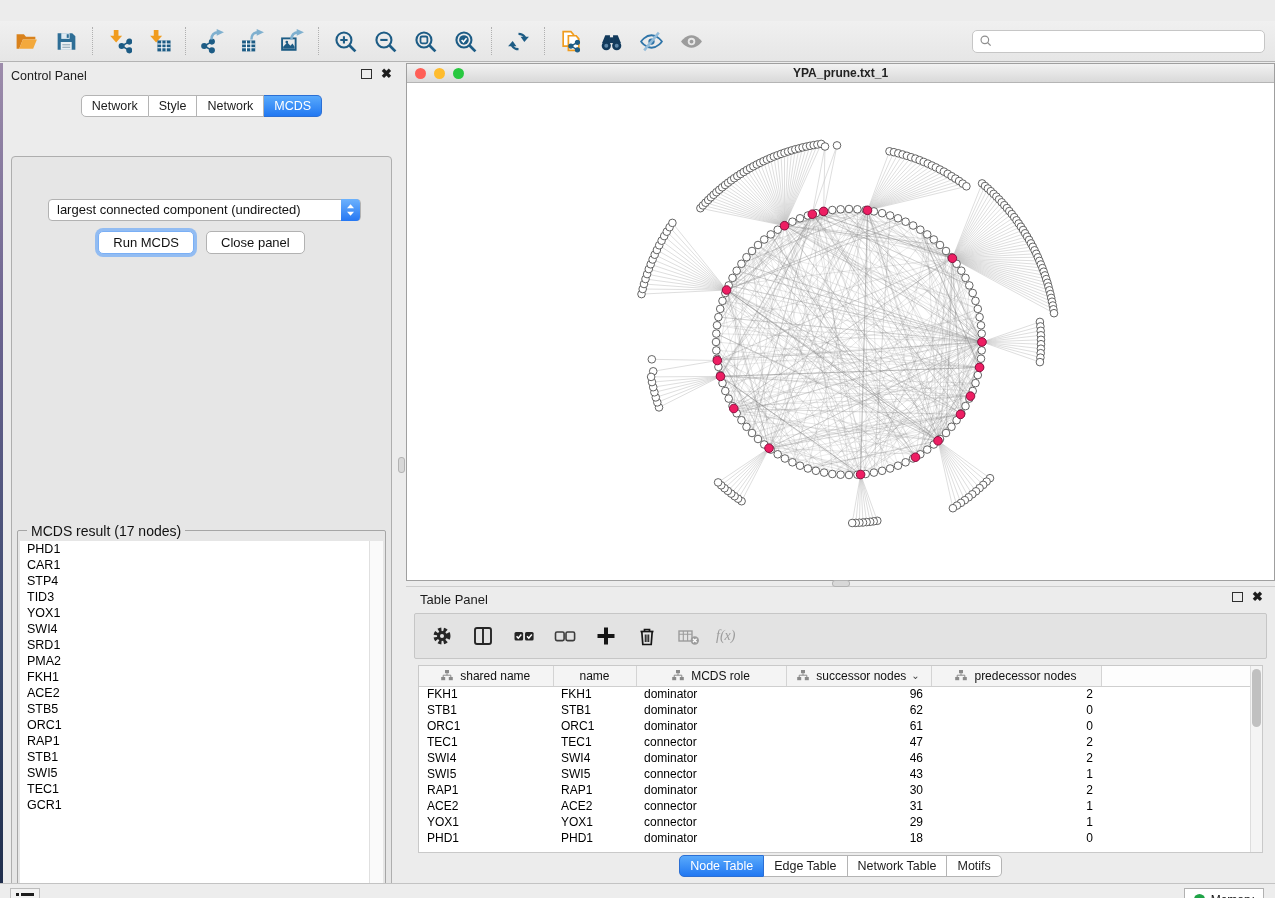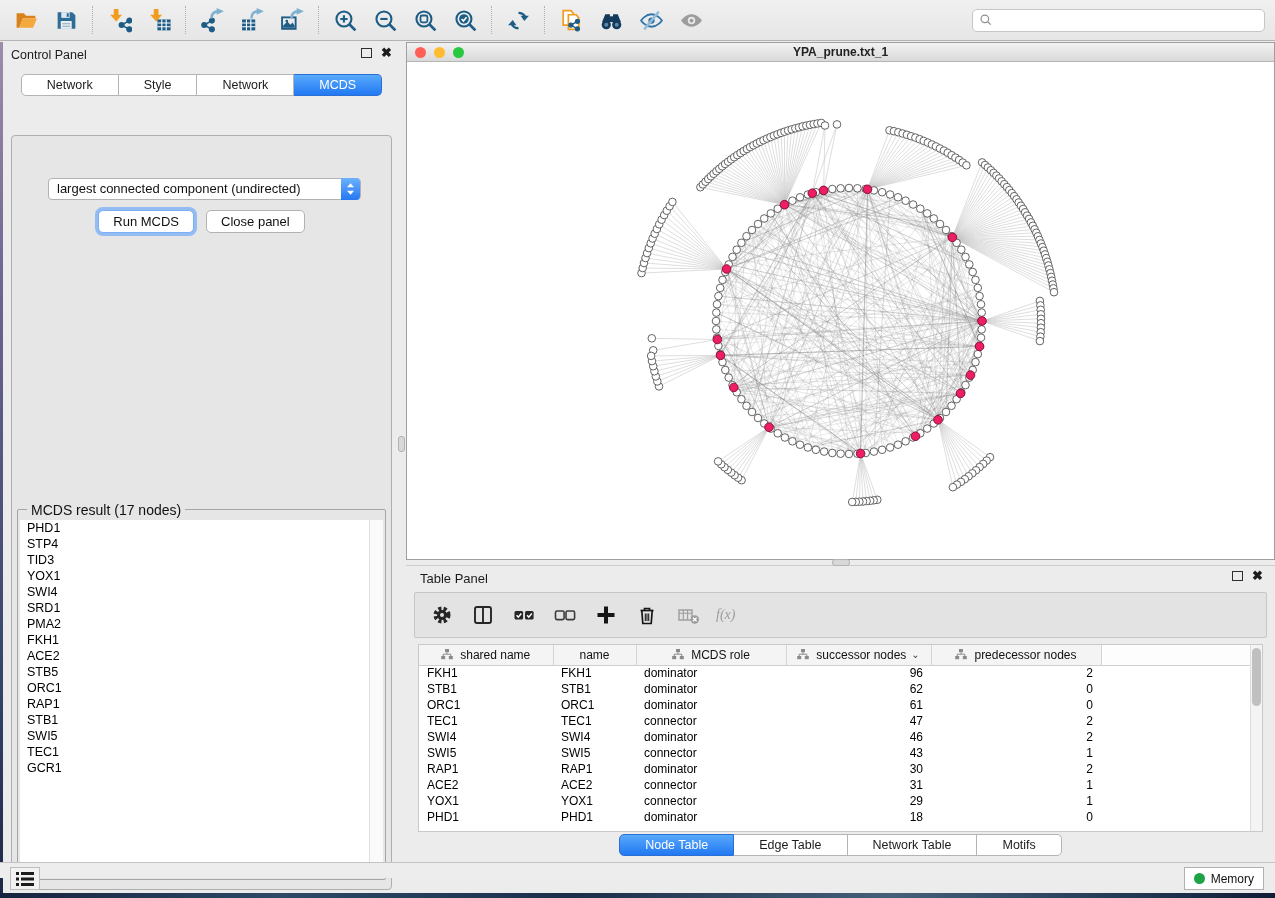--- a/index.html
+++ b/index.html
@@ -1,18 +1,18 @@
 <!DOCTYPE html>
 <html><head>
 <meta charset="utf-8">
 <style>
   * { margin:0; padding:0; box-sizing:border-box; }
   html,body { width:1275px; height:898px; }
   body { font-family:"Liberation Sans", sans-serif; background:#ececec; overflow:hidden; position:relative; }
-  .abs { position:absolute; }
+  .abs { position:absolute;margin-top:21px; }
 
   
   .toolbar { left:0; top:0; width:1275px; height:41px; background:linear-gradient(#f0f0f0,#e6e6e6);
              border-bottom:1px solid #b3b3b3; display:flex; align-items:center; padding-left:6px; }
   .tb-group { display:flex; align-items:center; }
   .tb-sep { width:1px; height:28px; border-left:1px dotted #b0b0b0; margin:0 6px; }
   .tb-btn { width:40px; height:32px; display:flex; align-items:center; justify-content:center; border-radius:4px; }
   .tb-btn svg { width:25px; height:25px; }
   .search-wrap { position:absolute; right:10px; top:9px; }
   .search-wrap svg { position:absolute; left:7px; top:4px; width:14px; height:14px; }
@@ -26,21 +26,21 @@
                background:linear-gradient(90deg,#16233f,#2c4a66 22%,#1b2e4a 45%,#46607a 70%,#233a55 88%,#101d35); }
 
   
   .control-panel { left:3px; top:42px; width:397px; height:820px; background:#ececec; }
   .cp-titlebar { position:relative; height:26px; }
   .cp-title { position:absolute; left:8px; top:6px; font-size:12.5px; color:#1c1c1c; }
   .win-icons { position:absolute; right:8px; top:6px; display:flex; gap:9px; align-items:center; }
   .float-icon { width:11px; height:10px; border:1.6px solid #2e2e2e; background:transparent; display:inline-block; }
   .close-icon { font-size:13px; font-weight:bold; color:#1c1c1c; line-height:10px; }
   .seg-tabs { display:flex; justify-content:center; }
-  .seg { height:22px; line-height:21px; padding:0 25px; font-size:12.5px; background:#fff; color:#1c1c1c;
+  .seg { height:22px; line-height:21px; padding:0 10px; font-size:12.5px; background:#fff; color:#1c1c1c;
          border:1px solid #b4b4b4; border-left:none; cursor:default; }
   .seg:first-child { border-left:1px solid #b4b4b4; border-radius:5px 0 0 5px; }
   .seg:last-child { border-radius:0 5px 5px 0; }
   .seg.sel { background:linear-gradient(#59aafc,#2178f2); color:#fff; border-color:#2b6fd4; }
   .cp-tabs { position:relative; z-index:2; margin-top:6px; }
   .cp-panel { position:absolute; left:8px; top:93px; width:381px; height:755px; background:#e6e6e6;
               border:1px solid #aeaeae; border-radius:4px; }
   .criterion-label { text-align:center; margin-top:22px; font-size:13px; color:#111; }
   .select-box { position:absolute; left:36px; top:42px; width:313px; height:22px; background:#fff;
                 border:1px solid #b2b2b2; border-radius:4px; font-size:13px; line-height:20px;
@@ -315,20 +315,21 @@
       </span>
     </div>
     <div class="cp-buttons">
       <button class="btn focused">Run MCDS</button>
       <button class="btn">Close panel</button>
     </div>
     <div class="group-box">
       <span class="group-label">MCDS result (17 nodes)</span>
       <div class="mcds-list" id="mcdsList">
           <div class="list-item">PHD1</div>
+          <div class="list-item">CAR1</div>
           <div class="list-item">STP4</div>
           <div class="list-item">TID3</div>
           <div class="list-item">YOX1</div>
           <div class="list-item">SWI4</div>
           <div class="list-item">SRD1</div>
           <div class="list-item">PMA2</div>
           <div class="list-item">FKH1</div>
           <div class="list-item">ACE2</div>
           <div class="list-item">STB5</div>
           <div class="list-item">ORC1</div>

